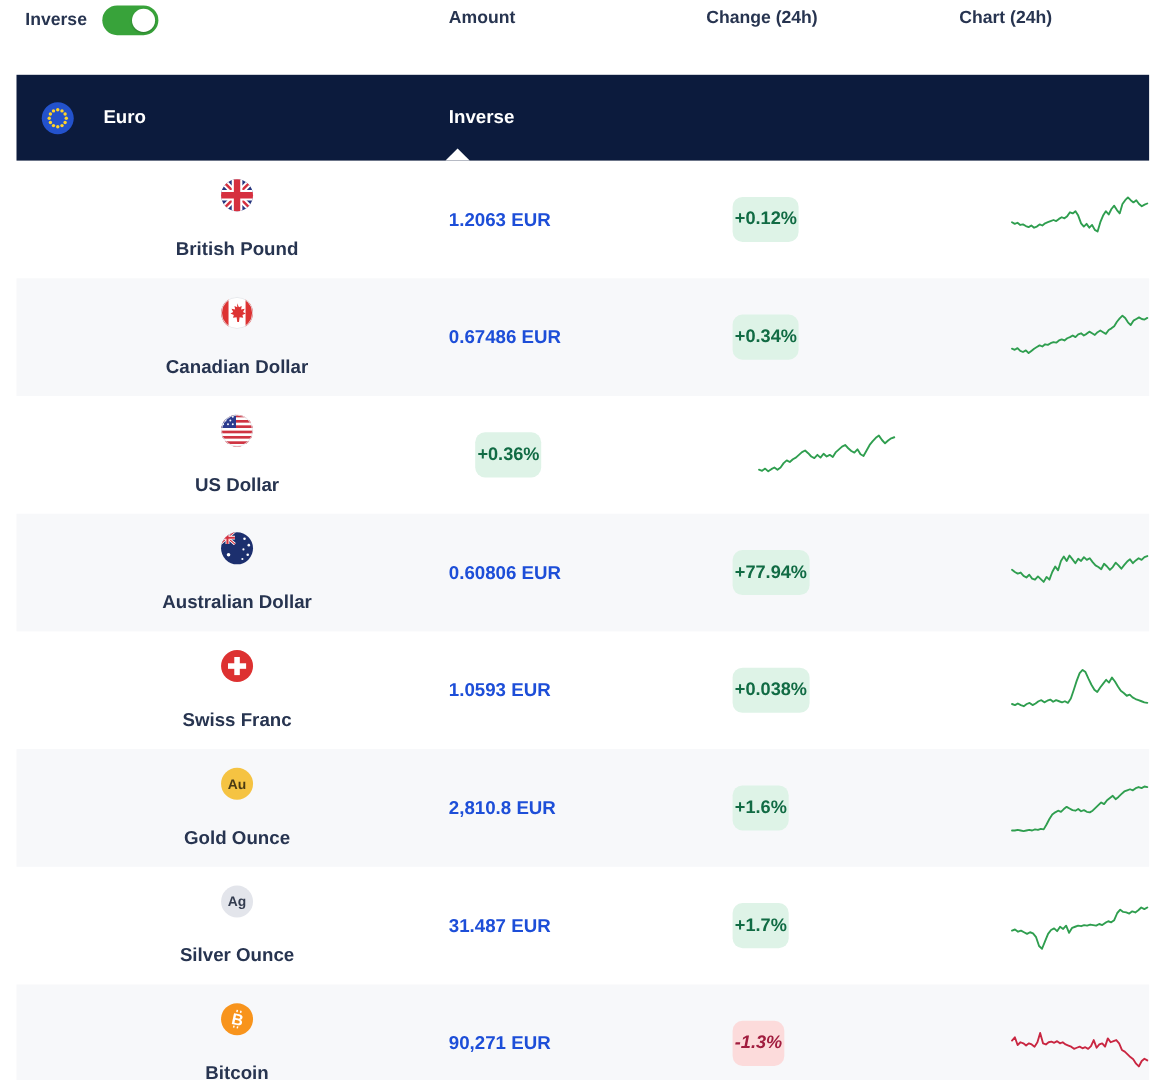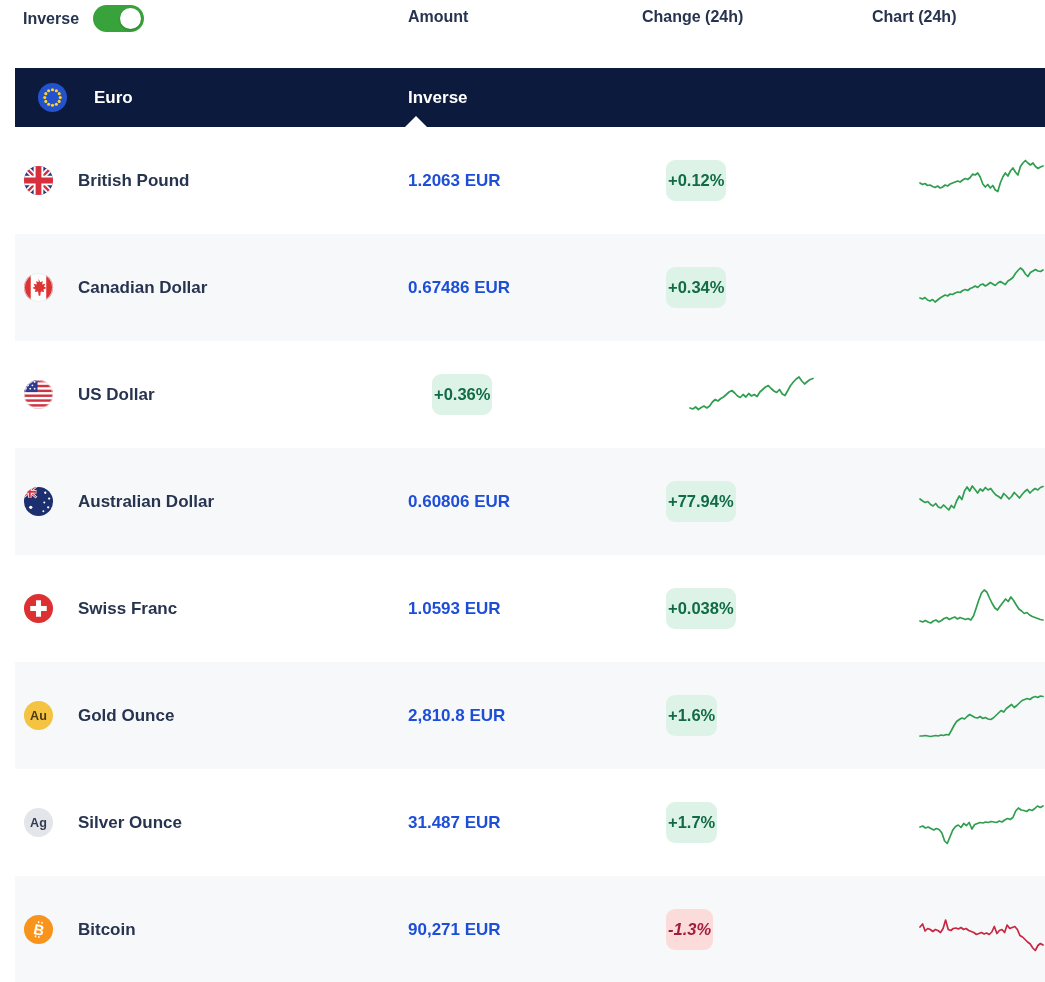--- a/index.html
+++ b/index.html
@@ -11,31 +11,31 @@
 
   
   .toolbar { height:68px; align-items:start; padding-top:5px; background:#fff; }
   .toolbar .col-head { font-size:16px; font-weight:700; color:#273450; padding-top:3px; }
   .inverse-wrap { display:flex; align-items:center; gap:14px; padding-left:8px; }
   .inverse-label { font-size:16px; font-weight:700; color:#273450; }
   .toggle { position:relative; width:51px; height:27px; border-radius:14px; background:#38a33a; cursor:pointer; flex:0 0 auto; }
   .toggle .knob { position:absolute; top:3px; right:3px; width:21px; height:21px; border-radius:50%; background:#fff; box-shadow:0 1px 2px rgba(0,0,0,.25); }
 
   
-  .basebar { position:relative; height:59px; background:#0c1b3d; align-items:center; color:#fff; }
+  .basebar { position:relative; height:78px; background:#0c1b3d; align-items:center; color:#fff; }
   .base-cur { display:flex; align-items:center; gap:26px; padding-left:22px; }
   .base-name { font-size:17px; font-weight:700; color:#fff; }
   .base-mode { font-size:17px; font-weight:700; color:#fff; }
   .notch { position:absolute; bottom:0; left:390px; width:0; height:0;
            border-left:11px solid transparent; border-right:11px solid transparent; border-bottom:11px solid #fff; }
 
   
   .row { height:107px; align-items:center; cursor:pointer; }
   .row:nth-child(even) { background:#f7f8fa; }
-  .c-name { display:flex; align-items:center; gap:24px; padding-left:8px; }
+  .c-name { display:flex; align-items:center; gap:24px; padding-left:8px;flex-direction:column; }
   .flag { width:31px; height:31px; flex:0 0 auto; display:block; }
   .flag svg { display:block; width:31px; height:31px; }
   .cur-name { font-size:17px; font-weight:700; color:#273450; }
   .c-amount { font-size:17px; font-weight:700; color:#1d4ed8; }
   .c-change { display:flex; align-items:center; }
   .badge { margin-left:24px; padding:11px 2px; border-radius:9px; font-size:16.5px; font-weight:700; }
   .badge.up { background:#def3e7; color:#116b44; }
   .badge.down { background:#fcdbdb; color:#a11d3f;font-style:italic; }
   .c-chart { display:flex; align-items:center; }
   .spark { margin-left:48px; width:123px; height:56px; overflow:visible; }

